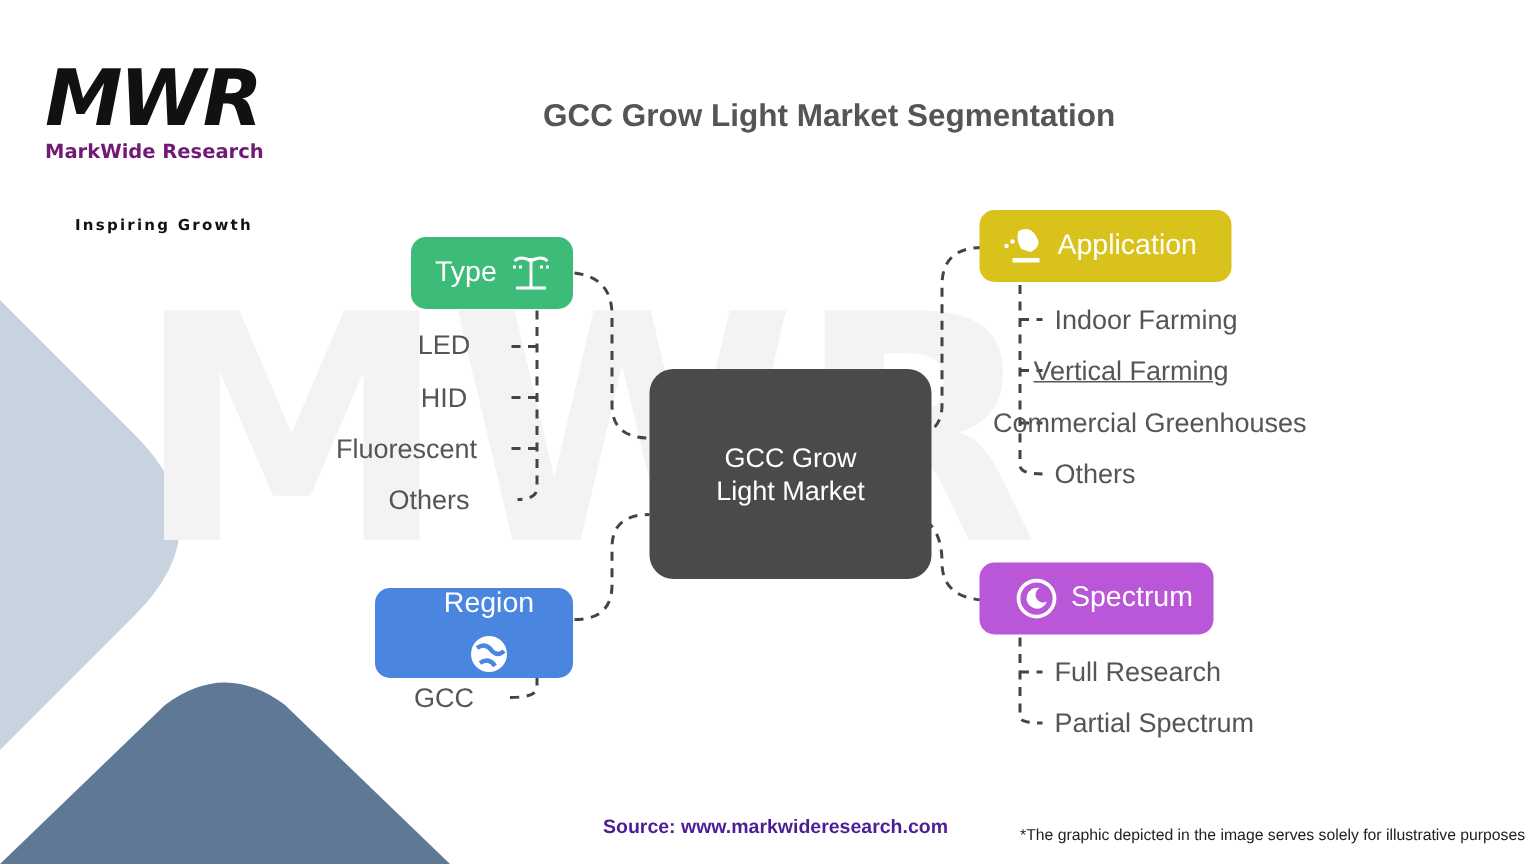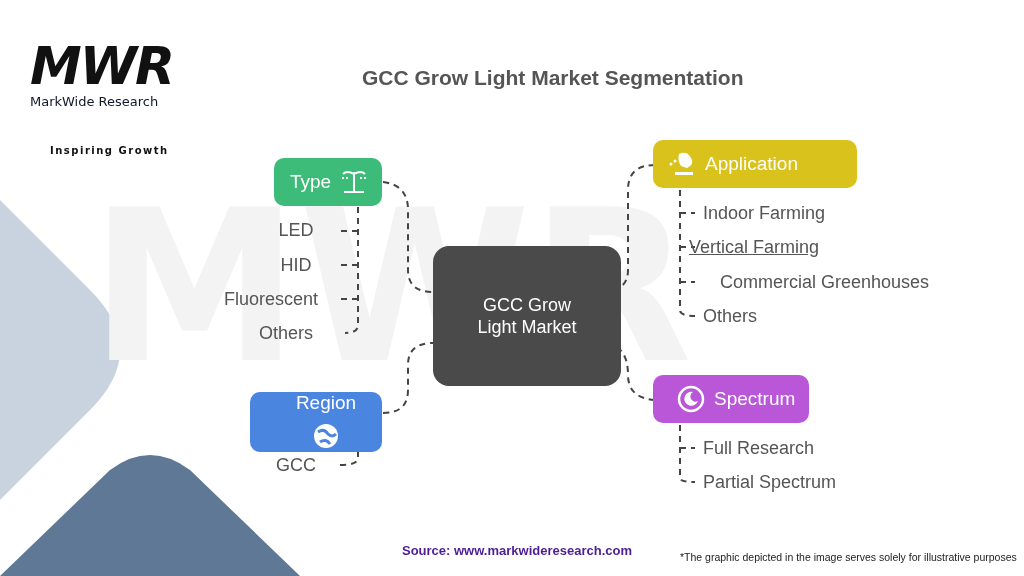--- a/index.html
+++ b/index.html
@@ -1,20 +1,20 @@
 <!DOCTYPE html>
 <html><head>
 <meta charset="utf-8">
 <style>
   html,body{margin:0;padding:0;}
   body{width:1024px;height:576px;position:relative;overflow:hidden;background:#ffffff;font-family:"Liberation Sans",sans-serif;}
   .bgshape{position:absolute;}
   .logo{position:absolute;left:30px;top:40px;width:160px;}
   .logo-mark{font-family:"DejaVu Sans",sans-serif;font-weight:900;font-size:52px;letter-spacing:-2px;color:#111;line-height:52px;font-style:italic;}
-  .logo-name{font-family:"DejaVu Sans",sans-serif;font-weight:normal;font-size:13px;color:#0f172a;margin-top:2px;}
+  .logo-name{font-family:"DejaVu Sans",sans-serif;font-weight:bold;font-size:13px;color:#701a75;margin-top:2px;}
   .logo-tag{font-family:"DejaVu Sans",sans-serif;font-weight:bold;font-size:10px;color:#111;letter-spacing:1.5px;margin-left:20px;margin-top:36px;}
   .title{position:absolute;left:362px;top:66px;font-size:21px;font-weight:bold;color:#555;}
   .node{position:absolute;border-radius:10px;color:#fff;font-size:19px;display:flex;align-items:center;gap:8px;box-sizing:border-box;}
   .center{position:absolute;left:433px;top:246px;width:188px;height:140px;border-radius:16px;background:#4a4a4a;color:#fff;font-size:18px;display:flex;align-items:center;justify-content:center;text-align:center;line-height:22px;}
   .item{position:absolute;font-size:18px;color:#555;}
   .r{text-align:center;}
   .footer-src{position:absolute;left:402px;top:543px;font-size:13px;font-weight:bold;color:#4c1d95;}
   .footer-note{position:absolute;left:680px;top:551px;font-size:10.5px;color:#222;}
   svg.lines{position:absolute;left:0;top:0;}
 </style>
@@ -74,34 +74,34 @@
 
 <div class="node" style="left:250px;top:392px;width:132px;height:60px;background:#4a86e0;padding-left:20px;flex-direction:column;">
   <span>Region</span>
   <svg width="28" height="28" viewBox="0 0 28 28">
       <circle cx="14" cy="14" r="12" fill="#fff"></circle>
       <path d="M6 10 Q12 6 16 12 Q20 16 24 12 M8 20 Q14 16 18 22" stroke="#4a86e0" stroke-width="3" fill="none"></path>
     </svg>
 </div>
 <div class="item r" style="left:260px;top:455px;width:72px;">GCC</div>
 
-<div class="node" style="left:653px;top:140px;width:204px;height:48px;background:#d9c21c;padding-left:14px;">
+<div class="node" style="left:653px;top:140px;width:168px;height:48px;background:#d9c21c;padding-left:14px;">
   <svg width="30" height="28" viewBox="0 0 30 28">
       <g fill="#fff">
         <circle cx="4" cy="14" r="1.5"></circle>
         <circle cx="8" cy="11" r="1.5"></circle>
         <path d="M12 4 Q20 0 24 8 Q28 14 20 18 L14 16 Q10 10 12 4 Z"></path>
         <rect x="8" y="22" width="18" height="3"></rect>
       </g>
     </svg>
   <span>Application</span>
 </div>
 <div class="item" style="left:703px;top:203px;">Indoor Farming</div>
 <div class="item" style="left:689px;top:237px;text-decoration:underline;">Vertical Farming</div>
-<div class="item" style="left:720px;top:272px;text-align:right;">Commercial Greenhouses</div>
+<div class="item" style="left:662px;top:272px;text-align:right;">Commercial Greenhouses</div>
 <div class="item" style="left:703px;top:306px;">Others</div>
 
 <div class="node" style="left:653px;top:375px;width:156px;height:48px;background:#b957d8;padding-left:23px;">
   <svg width="30" height="30" viewBox="0 0 30 30">
       <circle cx="15" cy="15" r="12" stroke="#fff" stroke-width="2.5" fill="none"></circle>
       <path d="M17 8 A7 7 0 1 0 22 17 A5 5 0 0 1 17 8 Z" fill="#fff"></path>
     </svg>
   <span>Spectrum</span>
 </div>
 <div class="item" style="left:703px;top:438px;">Full Research</div>

